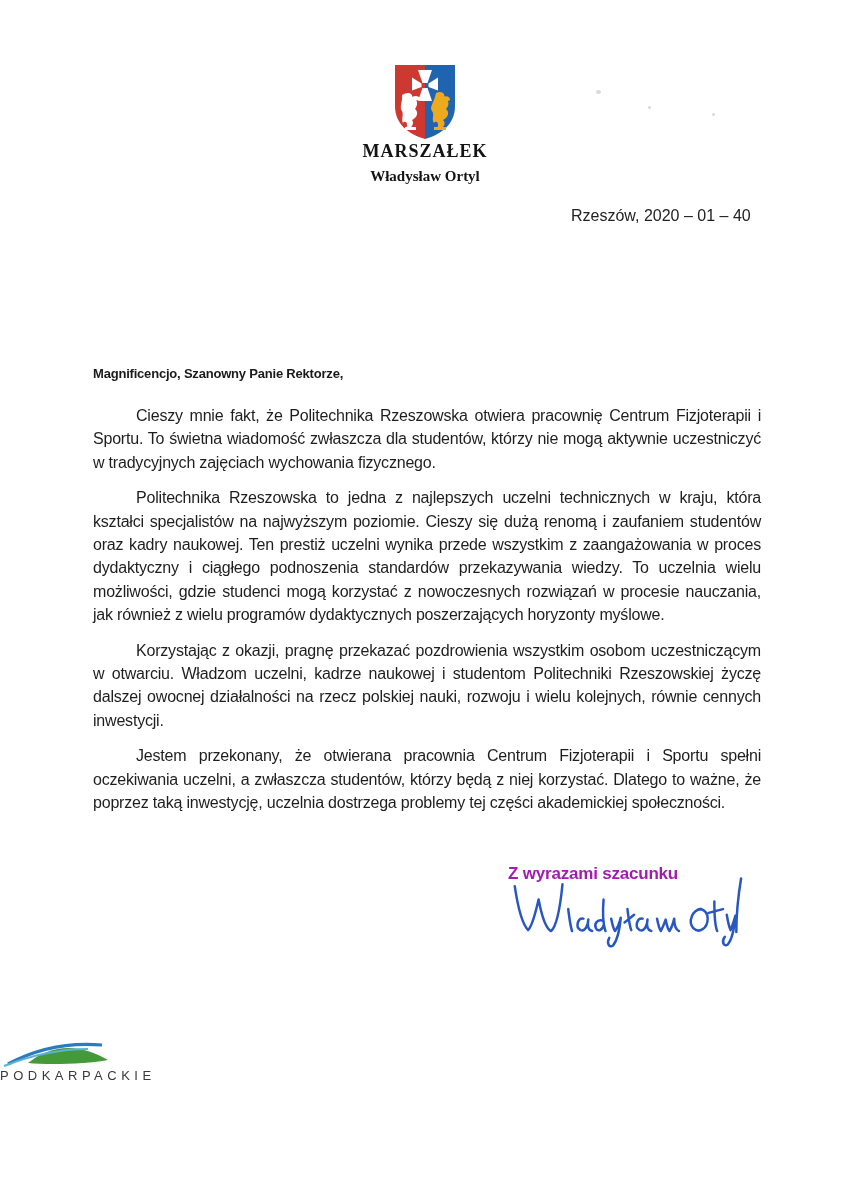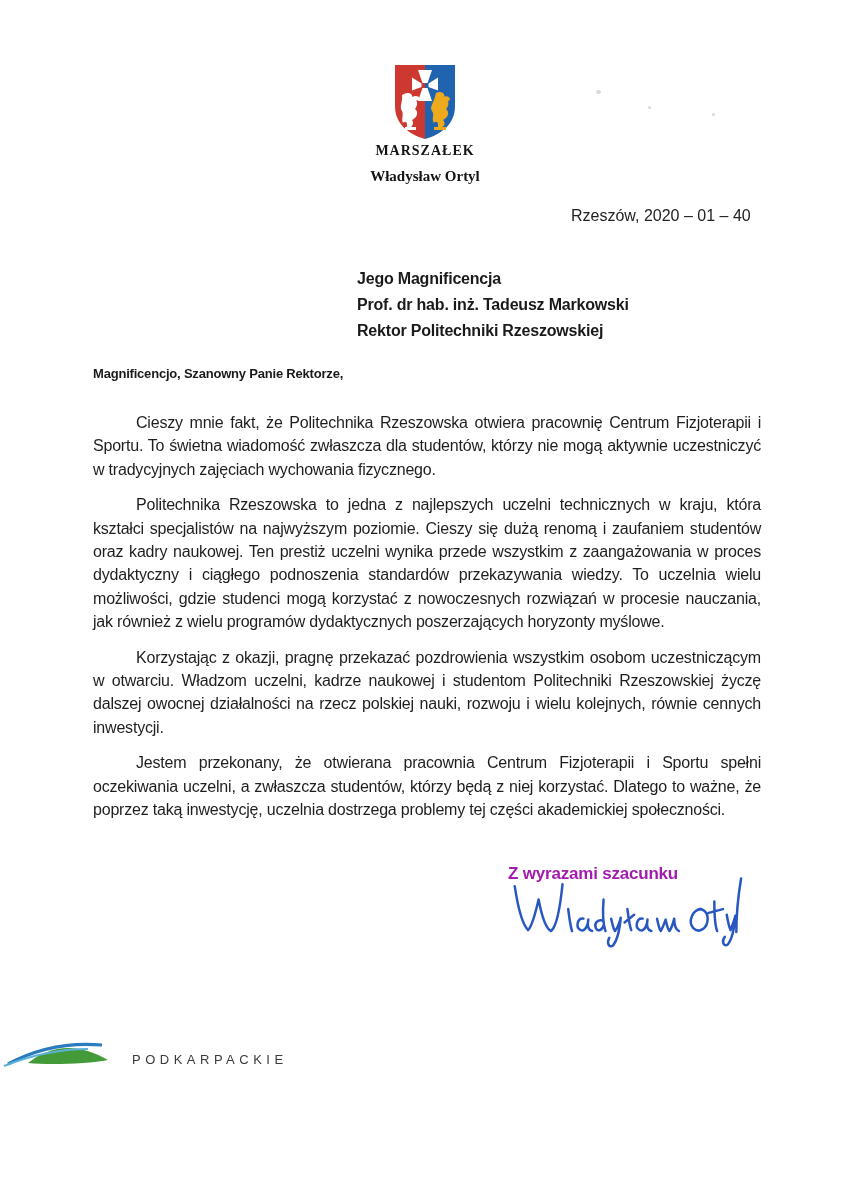--- a/index.html
+++ b/index.html
@@ -13,21 +13,21 @@
     overflow:hidden;
   }
   
   .coat{position:absolute;left:392px;top:62px;width:66px;height:80px;}
   .header-titles{
     position:absolute;left:179px;top:143px;width:492px;
     text-align:center;
     font-family:"Liberation Serif", serif;
     color:#141414;
   }
-  .header-titles .t1{font-size:14px;font-weight:bold;letter-spacing:1px;line-height:16px;text-align:center;}
+  .header-titles .t1{font-size:18px;font-weight:bold;letter-spacing:1px;line-height:16px;text-align:center;}
   .header-titles .t2{font-size:18px;font-weight:bold;letter-spacing:0.6px;line-height:15px;margin-top:1px;}
   .header-titles .t3{font-size:15px;font-weight:bold;margin-top:10px;line-height:15px;}
   .dateline{
     position:absolute;left:571px;top:207px;
     font-size:16px;color:#222;
   }
   
   .recipient{
     position:absolute;left:357px;top:266px;
     font-size:16px;font-weight:bold;line-height:26px;letter-spacing:-0.2px;
@@ -35,38 +35,38 @@
   }
   
   .salutation{
     position:absolute;left:93px;top:366px;
     font-size:13px;font-weight:bold;letter-spacing:-0.2px;color:#1a1a1a;
   }
   .body-text{
     position:absolute;left:93px;top:404px;width:668px;
   }
   .body-text p{
-    margin:7px 0 12px 0;
+    margin:0 0 12px 0;
     text-align:justify;
     text-indent:43px;
     font-size:16px;
     line-height:23.4px;
     letter-spacing:-0.2px;
     color:#1e1e1e;
   }
   .closing{
     position:absolute;left:508px;top:864px;
     font-size:17px;font-weight:bold;letter-spacing:-0.2px;color:#a21caf;
   }
   
   .signature{position:absolute;left:509px;top:869px;width:234px;height:84px;}
   
   .footer-logo{
     position:absolute;left:0;right:0;top:1037px;
-    display:flex;flex-direction:row;align-items:flex-end;
+    display:flex;flex-direction:column;align-items:flex-start;
   }
   .footer-logo .logo-text{
     margin-top:1px;
     font-size:13px;letter-spacing:4.5px;color:#3a3a3a;font-weight:500;
   }
   .footer-address{
     position:absolute;left:0;right:0;top:1094px;
     text-align:center;
     font-family:"Liberation Serif", serif;
     font-size:13px;line-height:15px;color:#1c1c1c;
@@ -107,25 +107,20 @@
     </g>
   </svg>
 
   <div class="header-titles">
     <div class="t1">MARSZAŁEK</div>
     <div class="t3">Władysław Ortyl</div>
   </div>
 
   <div class="dateline">Rzeszów, 2020 – 01 – 40</div>
 
-  <div class="recipient">
-    <div>Jego Magnificencja</div>
-    <div>Prof. dr hab. inż. Tadeusz Markowski</div>
-    <div>Rektor Politechniki Rzeszowskiej</div>
-  </div>
 
   <div class="salutation">Magnificencjo, Szanowny Panie Rektorze,</div>
 
   <div class="body-text">
     <p>Cieszy mnie fakt, że Politechnika Rzeszowska otwiera pracownię Centrum Fizjoterapii i Sportu. To świetna wiadomość zwłaszcza dla studentów, którzy nie mogą aktywnie uczestniczyć w tradycyjnych zajęciach wychowania fizycznego.</p>
     <p>Politechnika Rzeszowska to jedna z najlepszych uczelni technicznych w kraju, która kształci specjalistów na najwyższym poziomie. Cieszy się dużą renomą i zaufaniem studentów oraz kadry naukowej. Ten prestiż uczelni wynika przede wszystkim z zaangażowania w proces dydaktyczny i ciągłego podnoszenia standardów przekazywania wiedzy. To uczelnia wielu możliwości, gdzie studenci mogą korzystać z nowoczesnych rozwiązań w procesie nauczania, jak również z wielu programów dydaktycznych poszerzających horyzonty myślowe.</p>
     <p>Korzystając z okazji, pragnę przekazać pozdrowienia wszystkim osobom uczestniczącym w otwarciu. Władzom uczelni, kadrze naukowej i studentom Politechniki Rzeszowskiej życzę dalszej owocnej działalności na rzecz polskiej nauki, rozwoju i wielu kolejnych, równie cennych inwestycji.</p>
     <p>Jestem przekonany, że otwierana pracownia Centrum Fizjoterapii i Sportu spełni oczekiwania uczelni, a zwłaszcza studentów, którzy będą z niej korzystać. Dlatego to ważne, że poprzez taką inwestycję, uczelnia dostrzega problemy tej części akademickiej społeczności.</p>
   </div>
 

